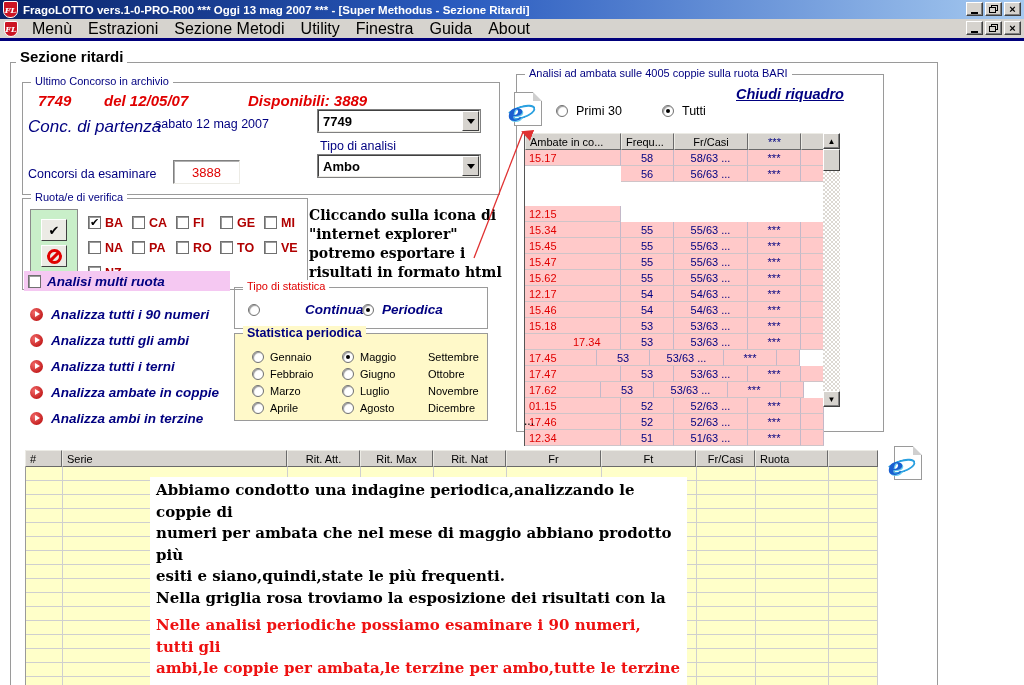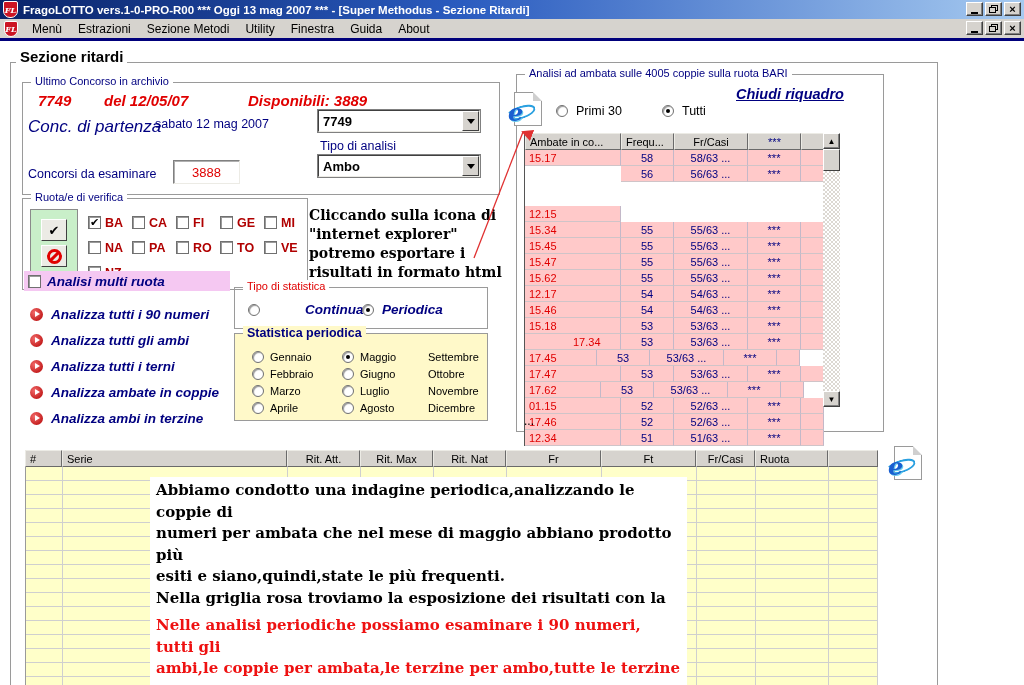--- a/index.html
+++ b/index.html
@@ -21,21 +21,21 @@
     display:flex;align-items:center;justify-content:center;box-sizing:border-box;}
   .ic-min{width:7px;height:2px;background:#000;margin-top:7px;}
   .ic-restore{position:relative;width:9px;height:8px;}
   .ic-restore::before{content:"";position:absolute;right:0;top:0;width:5px;height:4px;border:1px solid #000;}
   .ic-restore::after{content:"";position:absolute;left:0;bottom:0;width:5px;height:4px;border:1px solid #000;background:#D6D3CE;}
   .ic-close{font:bold 11px "Liberation Sans",sans-serif;line-height:10px;}
 
   
   .menubar{position:absolute;left:0;top:19px;width:1024px;height:19px;background:#D6D3CE;
     display:flex;align-items:center;padding-left:4px;box-sizing:border-box;}
-  .menu-item{padding:1px 8px;font-size:12px;color:#000;}
+  .menu-item{padding:1px 8px;font-size:16px;color:#000;}
   .mdi-sep{position:absolute;left:0;top:38px;width:1024px;height:3px;background:#00007B;}
 
   
   .groupbox{position:absolute;border:1px solid #9A9A9A;box-sizing:border-box;}
   .grouplabel{position:absolute;top:-8px;left:8px;background:#fff;padding:0 4px;
     font-size:11px;color:#000080;white-space:nowrap;}
 
   .main-group-label{position:absolute;left:16px;top:48px;background:#fff;padding:0 4px;
     font-size:15px;font-weight:bold;color:#000;z-index:2;}
 

